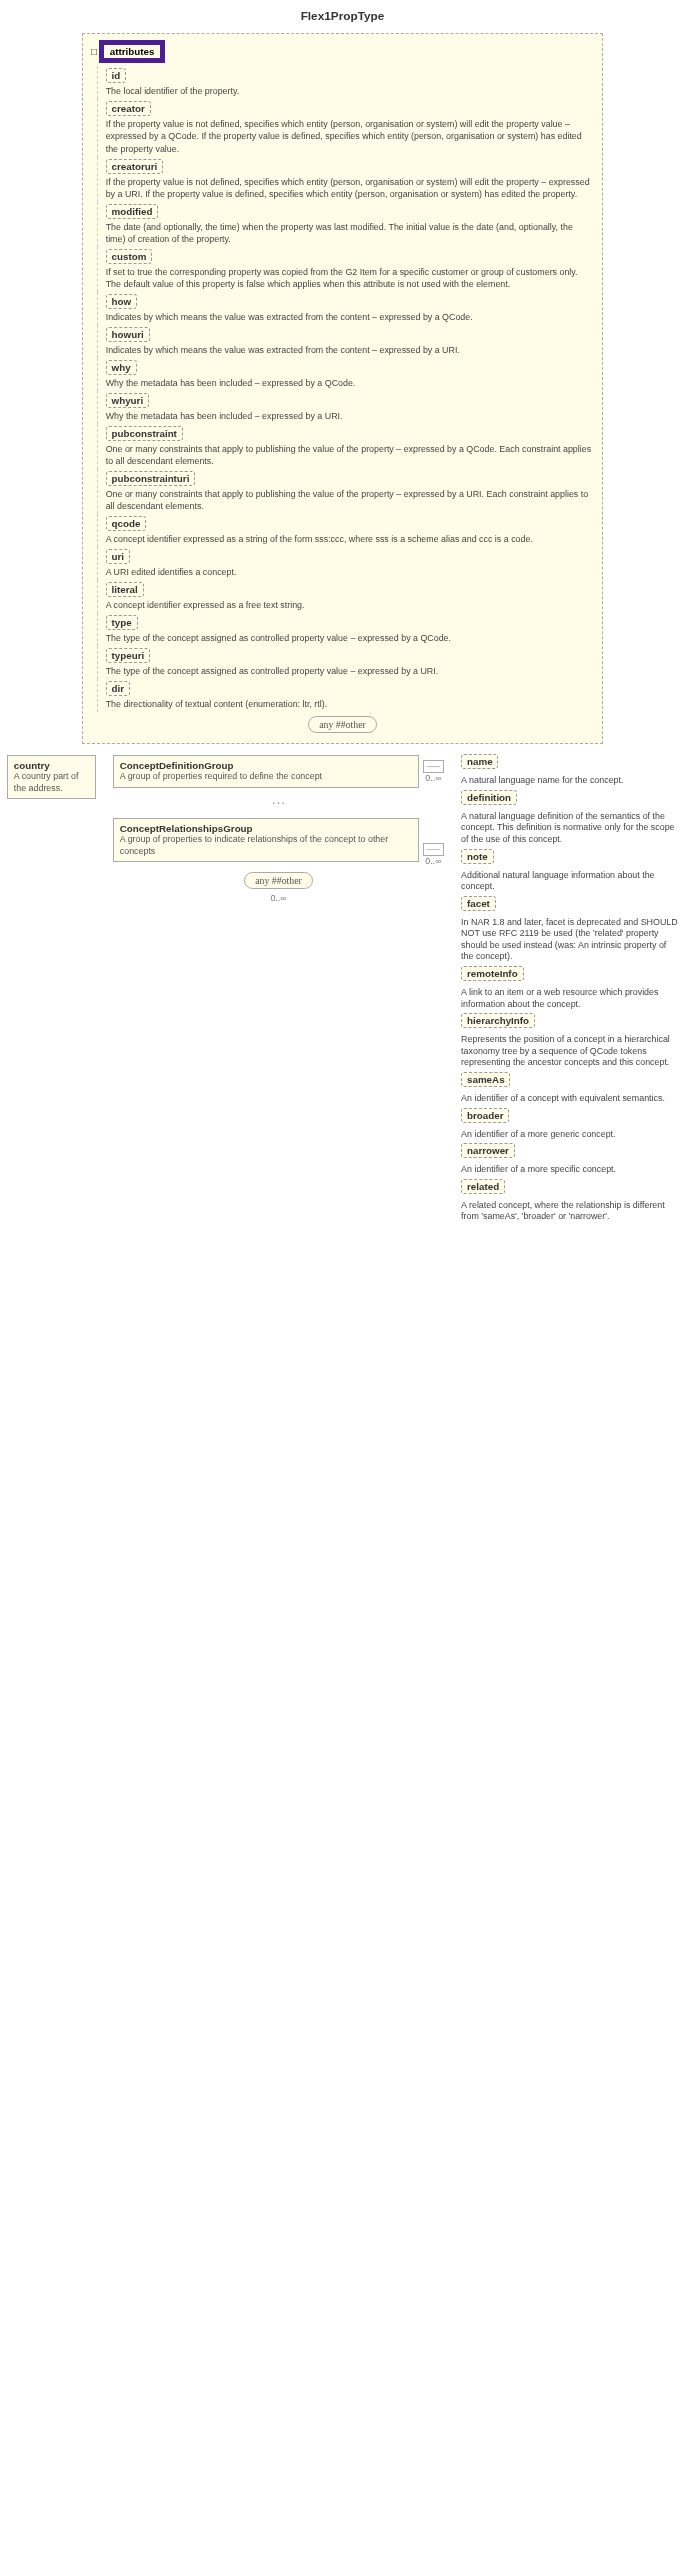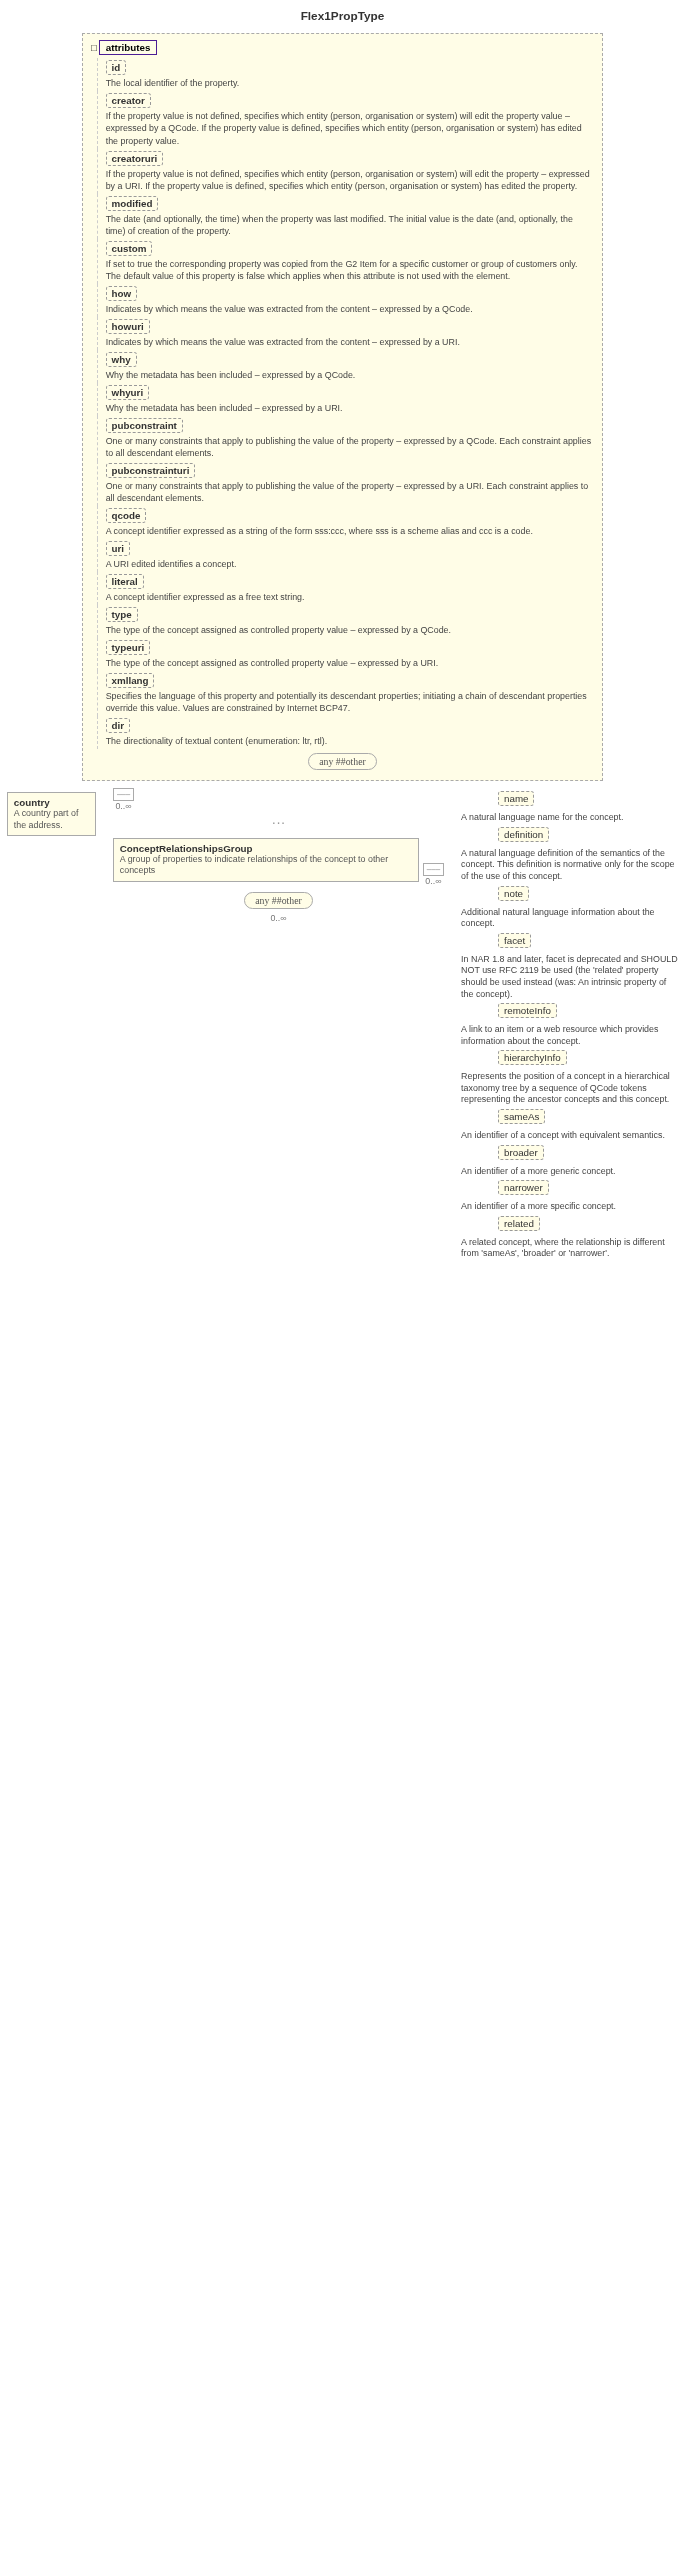--- a/index.html
+++ b/index.html
@@ -38,21 +38,21 @@
       margin: 3.9px 79px 3.9px 79px;
       padding: 5.9px 7.9px;
       position: relative;
     }
     .attr-header {
       display: flex;
       align-items: center;
       margin-bottom: 3.9px;
     }
     .attr-box {
-      border: 1px solid #4c1d95;
+      border: 5px solid #4c1d95;
       background: #fffde7;
       padding: 1px 5.9px;
       font-size: 9.8px;
       font-weight: bold;
     }
     .prop-entry {
       padding: 2px 0 2px 7.9px;
       border-left: 1px dashed #ccc;
       margin-left: 5.9px;
     }
@@ -90,24 +90,23 @@
     }
     .right-prop {
       margin: 3px 0;
     }
     .right-prop-name {
       display: inline-block;
       border: 1.5px dashed #999;
       border-radius: 3px;
       padding: 1px 4.9px;
       font-size: 9.8px;
-      font-weight: normal;
+      font-weight: bold;
       color: #333;
       background: #fffde7;
-      margin-left: 37px;
     }
     .right-prop-text {
       font-size: 8.9px;
       color: #444;
       margin-top: 6px;
       line-height: 1.3;
     }
     .bottom-any {
       display: flex;
       justify-content: center;
@@ -248,26 +247,20 @@
         <div class="prop-text">The type of the concept assigned as controlled property value – expressed by a QCode.</div>
       </div>
 
       <div class="prop-entry">
         <div class="prop-tag-row">
           <span class="prop-name">typeuri</span>
         </div>
         <div class="prop-text">The type of the concept assigned as controlled property value – expressed by a URI.</div>
       </div>
 
-      <div class="prop-entry">
-        <div class="prop-tag-row">
-          <span class="prop-name">xmllang</span>
-        </div>
-        <div class="prop-text">Specifies the language of this property and potentially its descendant properties; initiating a chain of descendant properties override this value. Values are constrained by Internet BCP47.</div>
-      </div>
 
       <div class="prop-entry">
         <div class="prop-tag-row">
           <span class="prop-name">dir</span>
         </div>
         <div class="prop-text">The directionality of textual content (enumeration: ltr, rtl).</div>
       </div>
 
       <div class="bottom-any">
         <span class="any-pill">any ##other</span>
@@ -281,20 +274,24 @@
     <div style="flex: 0 0 89px;">
       <div class="group-container">
         <div class="group-title">country</div>
         <div class="group-text">A country part of the address.</div>
       </div>
     </div>
 
     <div style="flex: 1;">
 
       <div style="display: flex; align-items: center; gap: 3.9px; margin-bottom: 3.9px;">
+        <div class="group-container" style="flex: 1;">
+          <div class="group-title">ConceptDefinitionGroup</div>
+          <div class="group-text">A group of properties required to define the concept</div>
+        </div>
         <div style="display: flex; flex-direction: column; align-items: center;">
           <span style="font-size:8.9px; color:#777; border:1px solid #aaa; padding: 0 3px; background:#fff;">⎯⎯⎯</span>
           <span class="mult-label">0..∞</span>
         </div>
       </div>
 
       <div style="text-align: center; margin: 3.9px 0; color: #999; font-size: 13.8px;">···</div>
 
       <div style="display: flex; align-items: flex-end; gap: 3.9px; margin-top: 3.9px;">
         <div class="group-container" style="flex: 1;">

